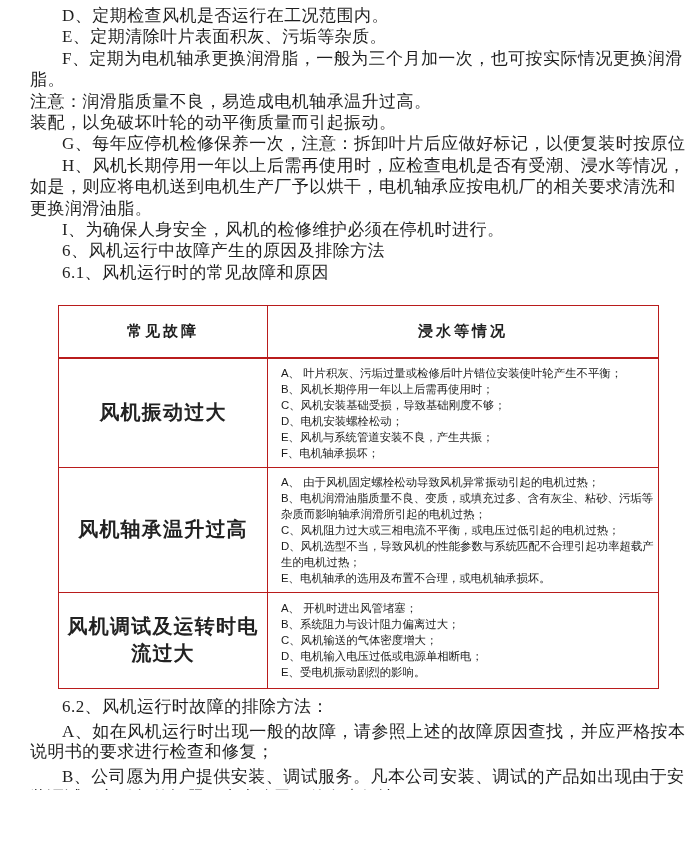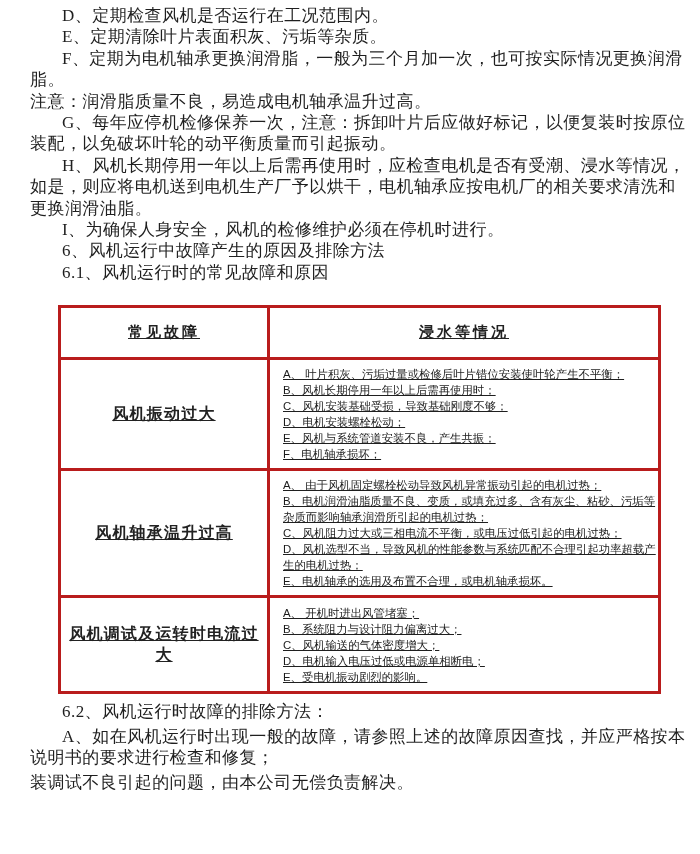--- a/index.html
+++ b/index.html
@@ -26,41 +26,40 @@
   .outro-section .para { margin-bottom: 4.5px; }
   table.fault-table {
     border-collapse: collapse;
     table-layout: fixed;
     width: 600px;
     margin: 22px 0 0 28px;
   }
   .fault-table col.c-fault { width: 209px; }
   .fault-table col.c-cause { width: 391px; }
   .fault-table th, .fault-table td {
-    border: 3px solid #b91c1c;
+    border: 1px solid #b91c1c;
     box-sizing: border-box;
-    text-decoration: underline;
   }
   .fault-table thead th {
     height: 52px;
     border-bottom-width: 2px;
     font-family: "Liberation Sans", sans-serif;
     font-weight: bold;
     font-size: 15px;
     letter-spacing: 3px;
     text-align: center;
     vertical-align: middle;
     color: #222222;
   }
   td.fault-cell {
     text-align: center;
     vertical-align: middle;
     font-family: "Liberation Sans", sans-serif;
     font-weight: bold;
-    font-size: 16px;
+    font-size: 20px;
     letter-spacing: 1.2px;
     color: #222222;
   }
   td.causes-cell {
     vertical-align: middle;
     padding: 6px 2px 6px 13px;
   }
   .cause-line {
     font-family: "Liberation Sans", sans-serif;
     font-size: 11.4px;
@@ -87,22 +86,22 @@
         <div class="line indent">E、定期清除叶片表面积灰、污垢等杂质。</div>
       </div>
       <div class="para">
         <div class="line indent">F、定期为电机轴承更换润滑脂，一般为三个月加一次，也可按实际情况更换润滑</div>
         <div class="line">脂。</div>
       </div>
       <div class="para">
         <div class="line">注意：润滑脂质量不良，易造成电机轴承温升过高。</div>
       </div>
       <div class="para">
+        <div class="line">装配，以免破坏叶轮的动平衡质量而引起振动。</div>
         <div class="line indent">G、每年应停机检修保养一次，注意：拆卸叶片后应做好标记，以便复装时按原位</div>
-        <div class="line">装配，以免破坏叶轮的动平衡质量而引起振动。</div>
       </div>
       <div class="para">
         <div class="line indent">H、风机长期停用一年以上后需再使用时，应检查电机是否有受潮、浸水等情况，</div>
         <div class="line">如是，则应将电机送到电机生产厂予以烘干，电机轴承应按电机厂的相关要求清洗和</div>
         <div class="line">更换润滑油脂。</div>
       </div>
       <div class="para">
         <div class="line indent">I、为确保人身安全，风机的检修维护必须在停机时进行。</div>
       </div>
       <div class="para">
@@ -163,19 +162,20 @@
 
   <div class="outro-section" id="outro">
       <div class="para">
         <div class="line indent">6.2、风机运行时故障的排除方法：</div>
       </div>
       <div class="para">
         <div class="line indent">A、如在风机运行时出现一般的故障，请参照上述的故障原因查找，并应严格按本</div>
         <div class="line">说明书的要求进行检查和修复；</div>
       </div>
       <div class="para">
+        <div class="line indent">B、公司愿为用户提供安装、调试服务。凡本公司安装、调试的产品如出现由于安</div>
         <div class="line">装调试不良引起的问题，由本公司无偿负责解决。</div>
       </div>
       <div class="para">
       </div>
     </div>
 
 </div>
 
 </body></html>

